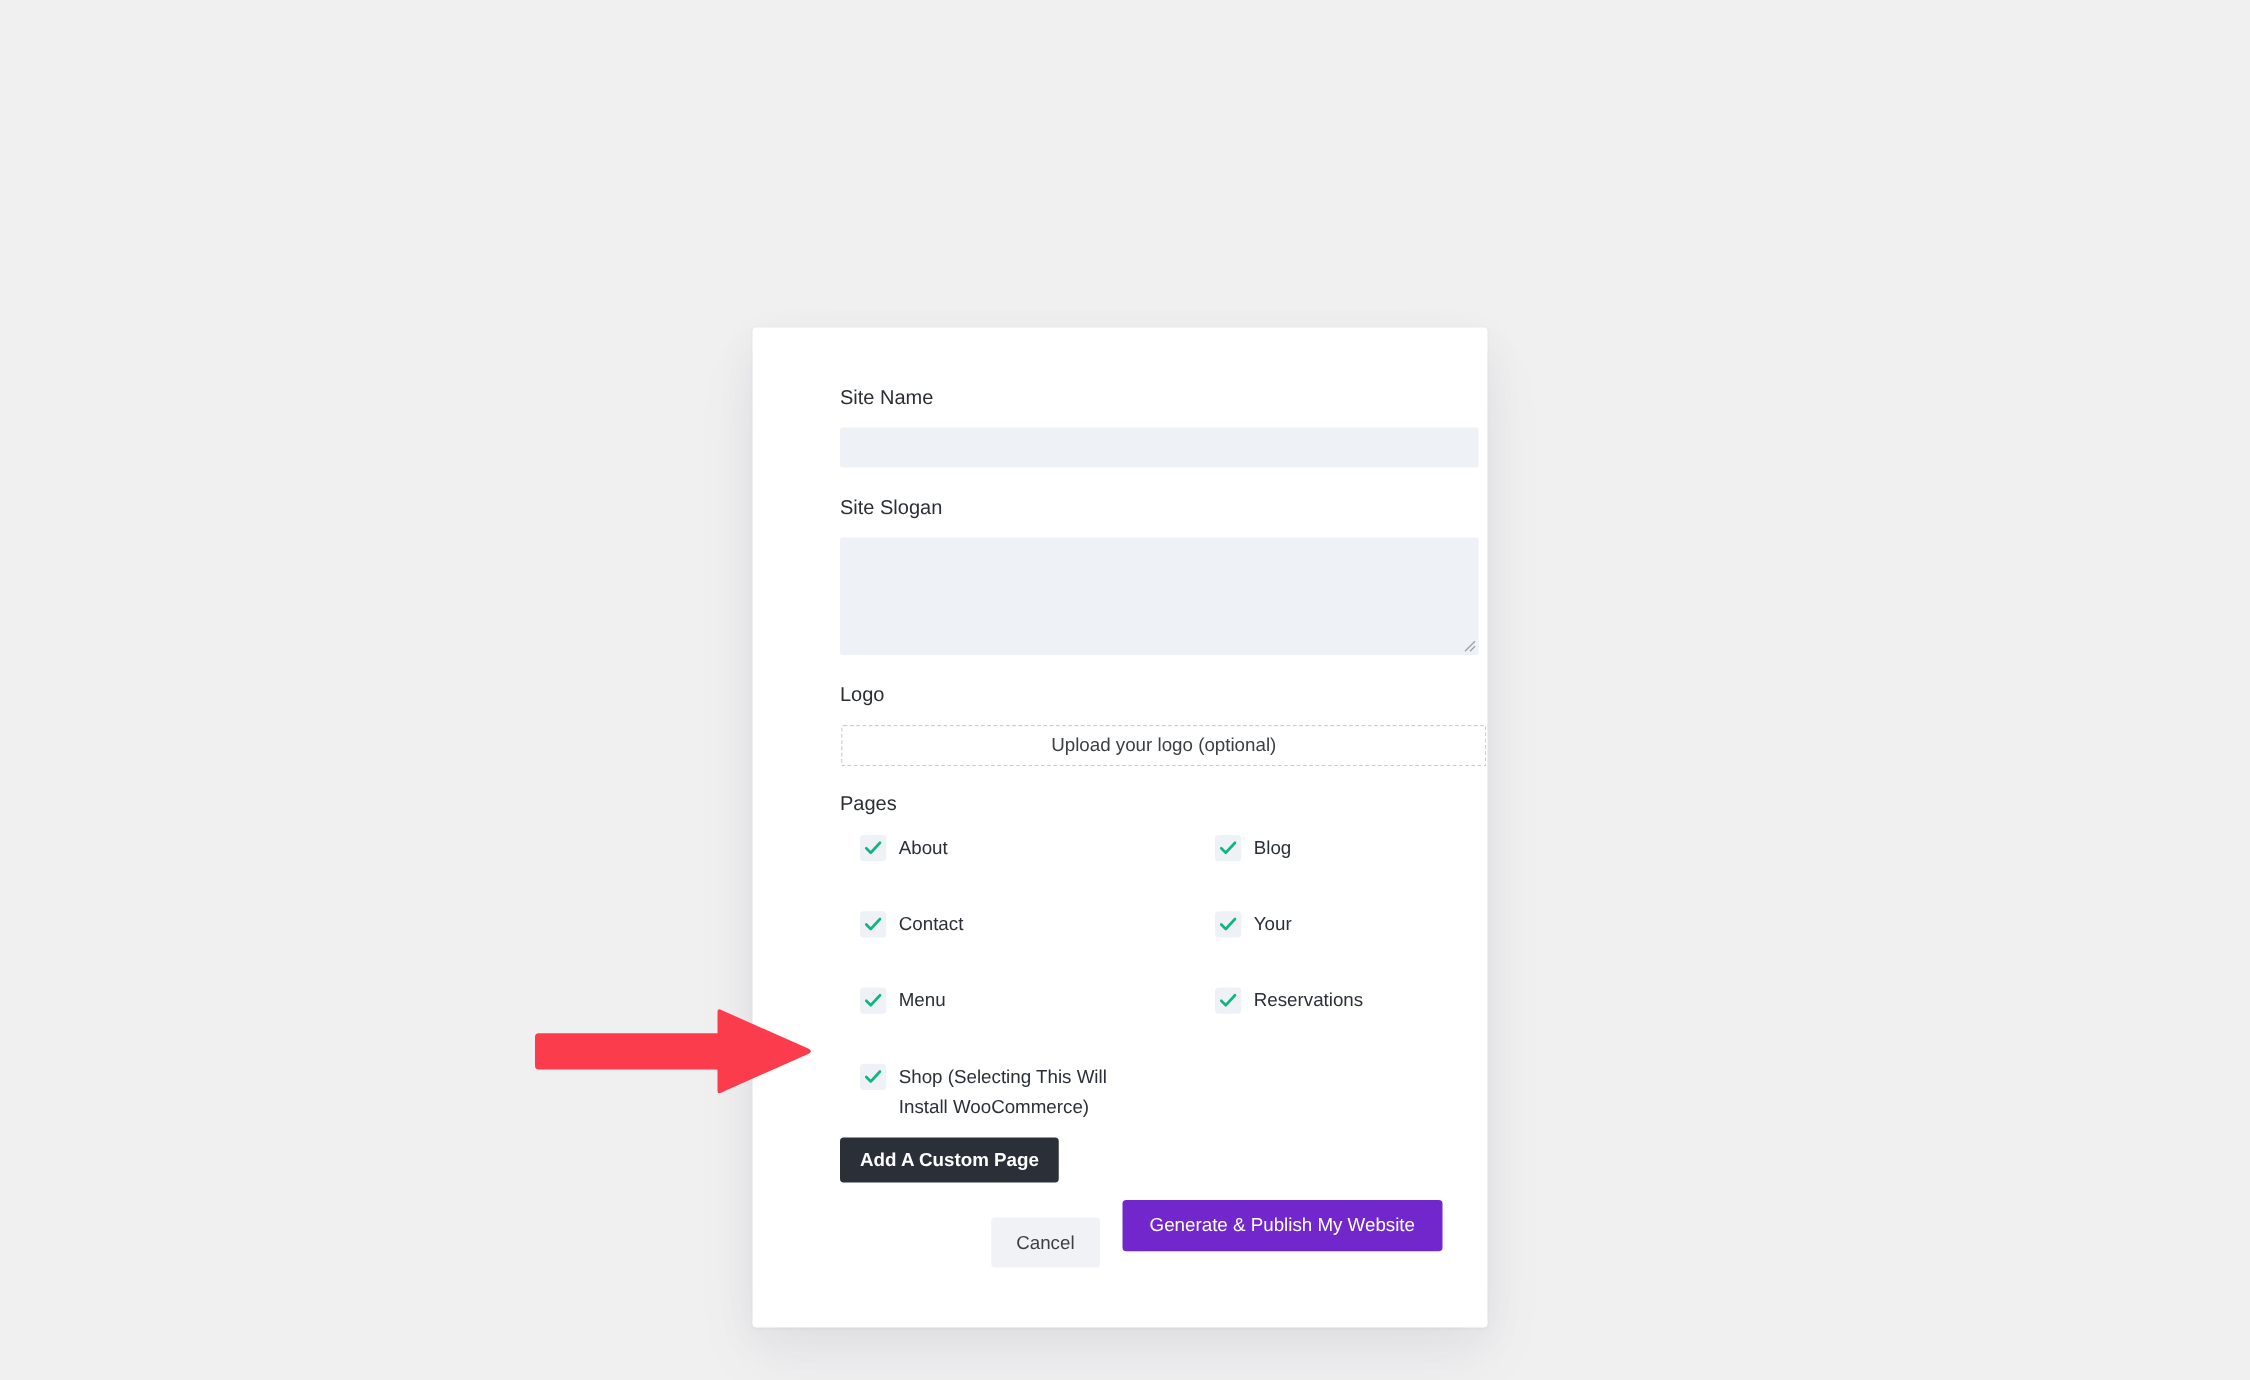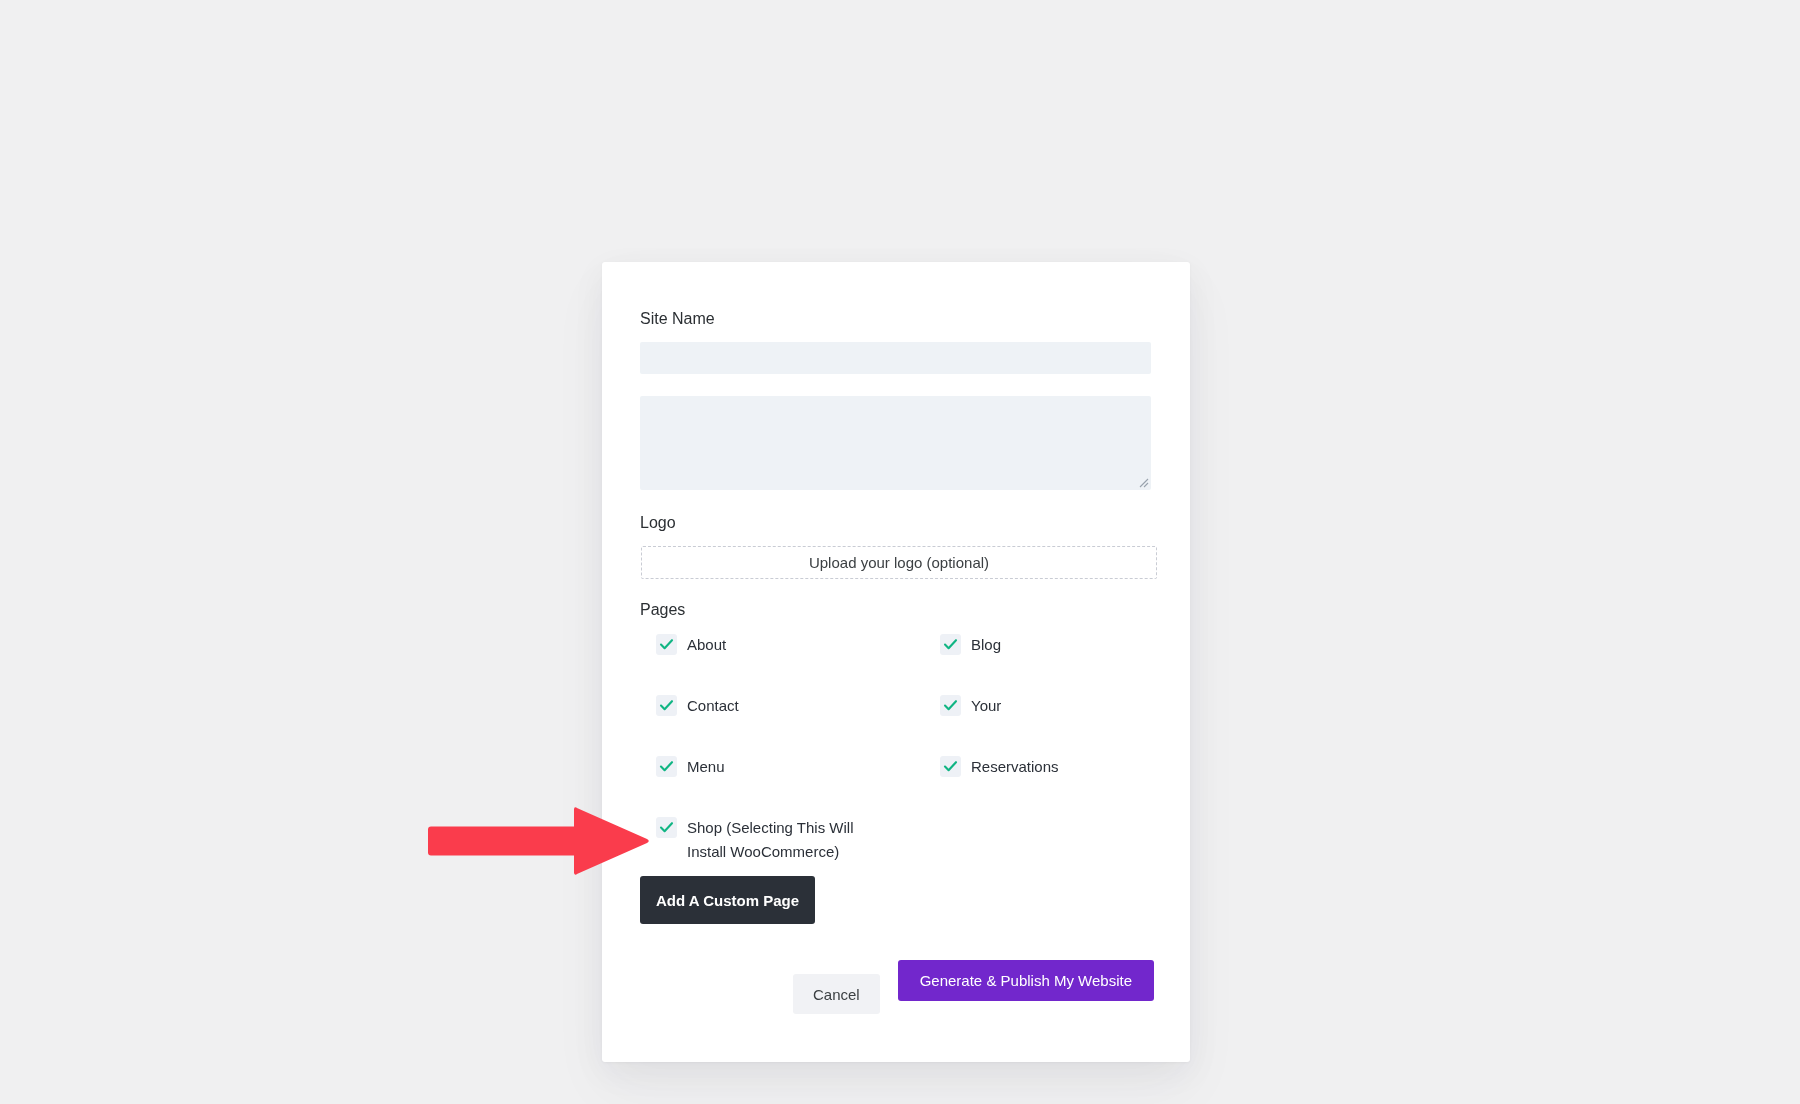--- a/index.html
+++ b/index.html
@@ -63,20 +63,21 @@
     height: 800px;
     background: #ffffff;
     border-radius: 3px;
     box-shadow: 0 1px 3px rgba(0,0,0,0.04),
                 0 10px 34px rgba(40,44,63,0.055),
                 0 26px 60px rgba(40,44,63,0.045);
   }
 
   .card-inner {
     padding: 46px 40px 0 38px;
+    margin-left: 32px;
   }
 
   
   .field-label {
     font-size: 16px;
     line-height: 22px;
     color: #2b2f33;
     font-weight: 400;
     margin-bottom: 12px;
   }
@@ -191,21 +192,21 @@
     max-width: 190px;
   }
 
   
   .add-page-btn {
     margin-top: 8px;
     margin-left: 0;
     display: inline-flex;
     align-items: center;
     justify-content: center;
-    height: 48px;
+    height: 36px;
     padding: 0 16px;
     background: #2b3038;
     color: #ffffff;
     border: none;
     border-radius: 3px;
     font-family: "Liberation Sans", sans-serif;
     font-size: 15px;
     font-weight: 700;
     cursor: pointer;
   }
@@ -264,20 +265,21 @@
   <div class="card-wrap">
     <div class="card">
       <div class="card-inner">
 
         <div class="field-block">
           <div class="field-label">Site Name</div>
           <input class="text-input" type="text" value="" placeholder="" style="">
         </div>
 
         <div class="field-block">
+          <div class="field-label">Site Slogan</div>
           <div class="textarea-wrap">
             <textarea class="text-area" placeholder="" style=""></textarea>
             <svg class="resize-grip" viewBox="0 0 13 13">
               <path d="M12 4 L4 12 M12 8 L8 12" stroke="#9aa3ae" stroke-width="1.1" fill="none"></path>
             </svg>
           </div>
         </div>
 
         <div class="field-block">
           <div class="field-label">Logo</div>

